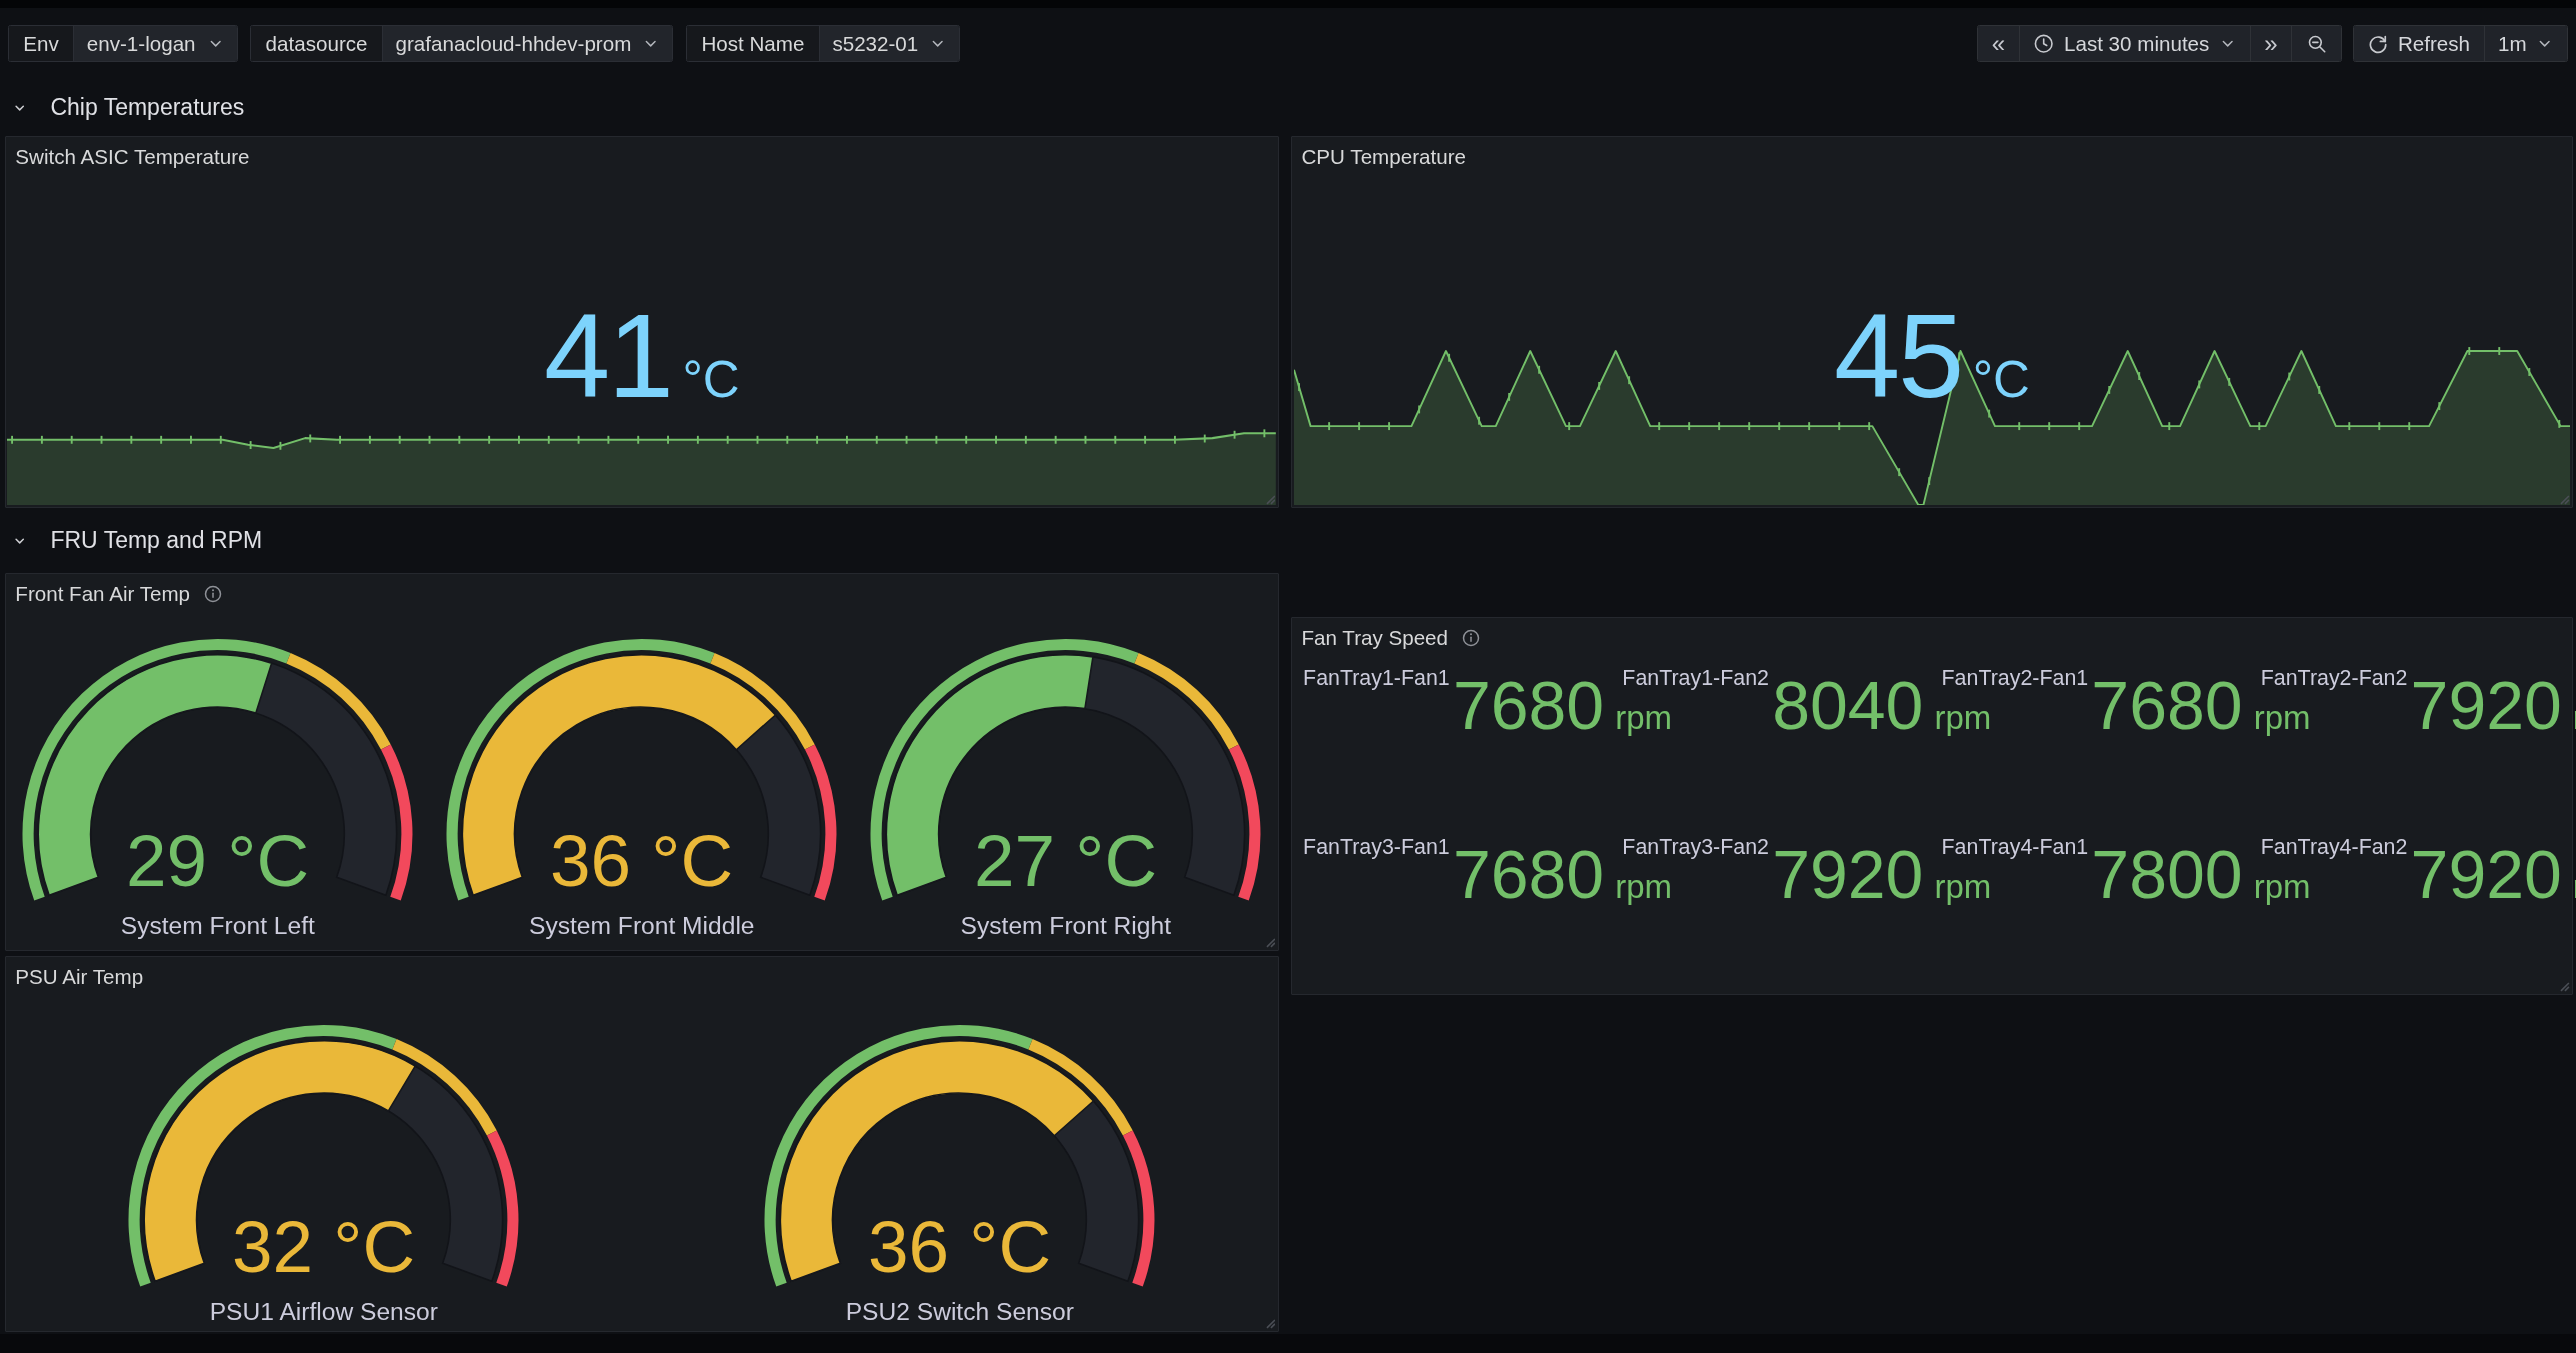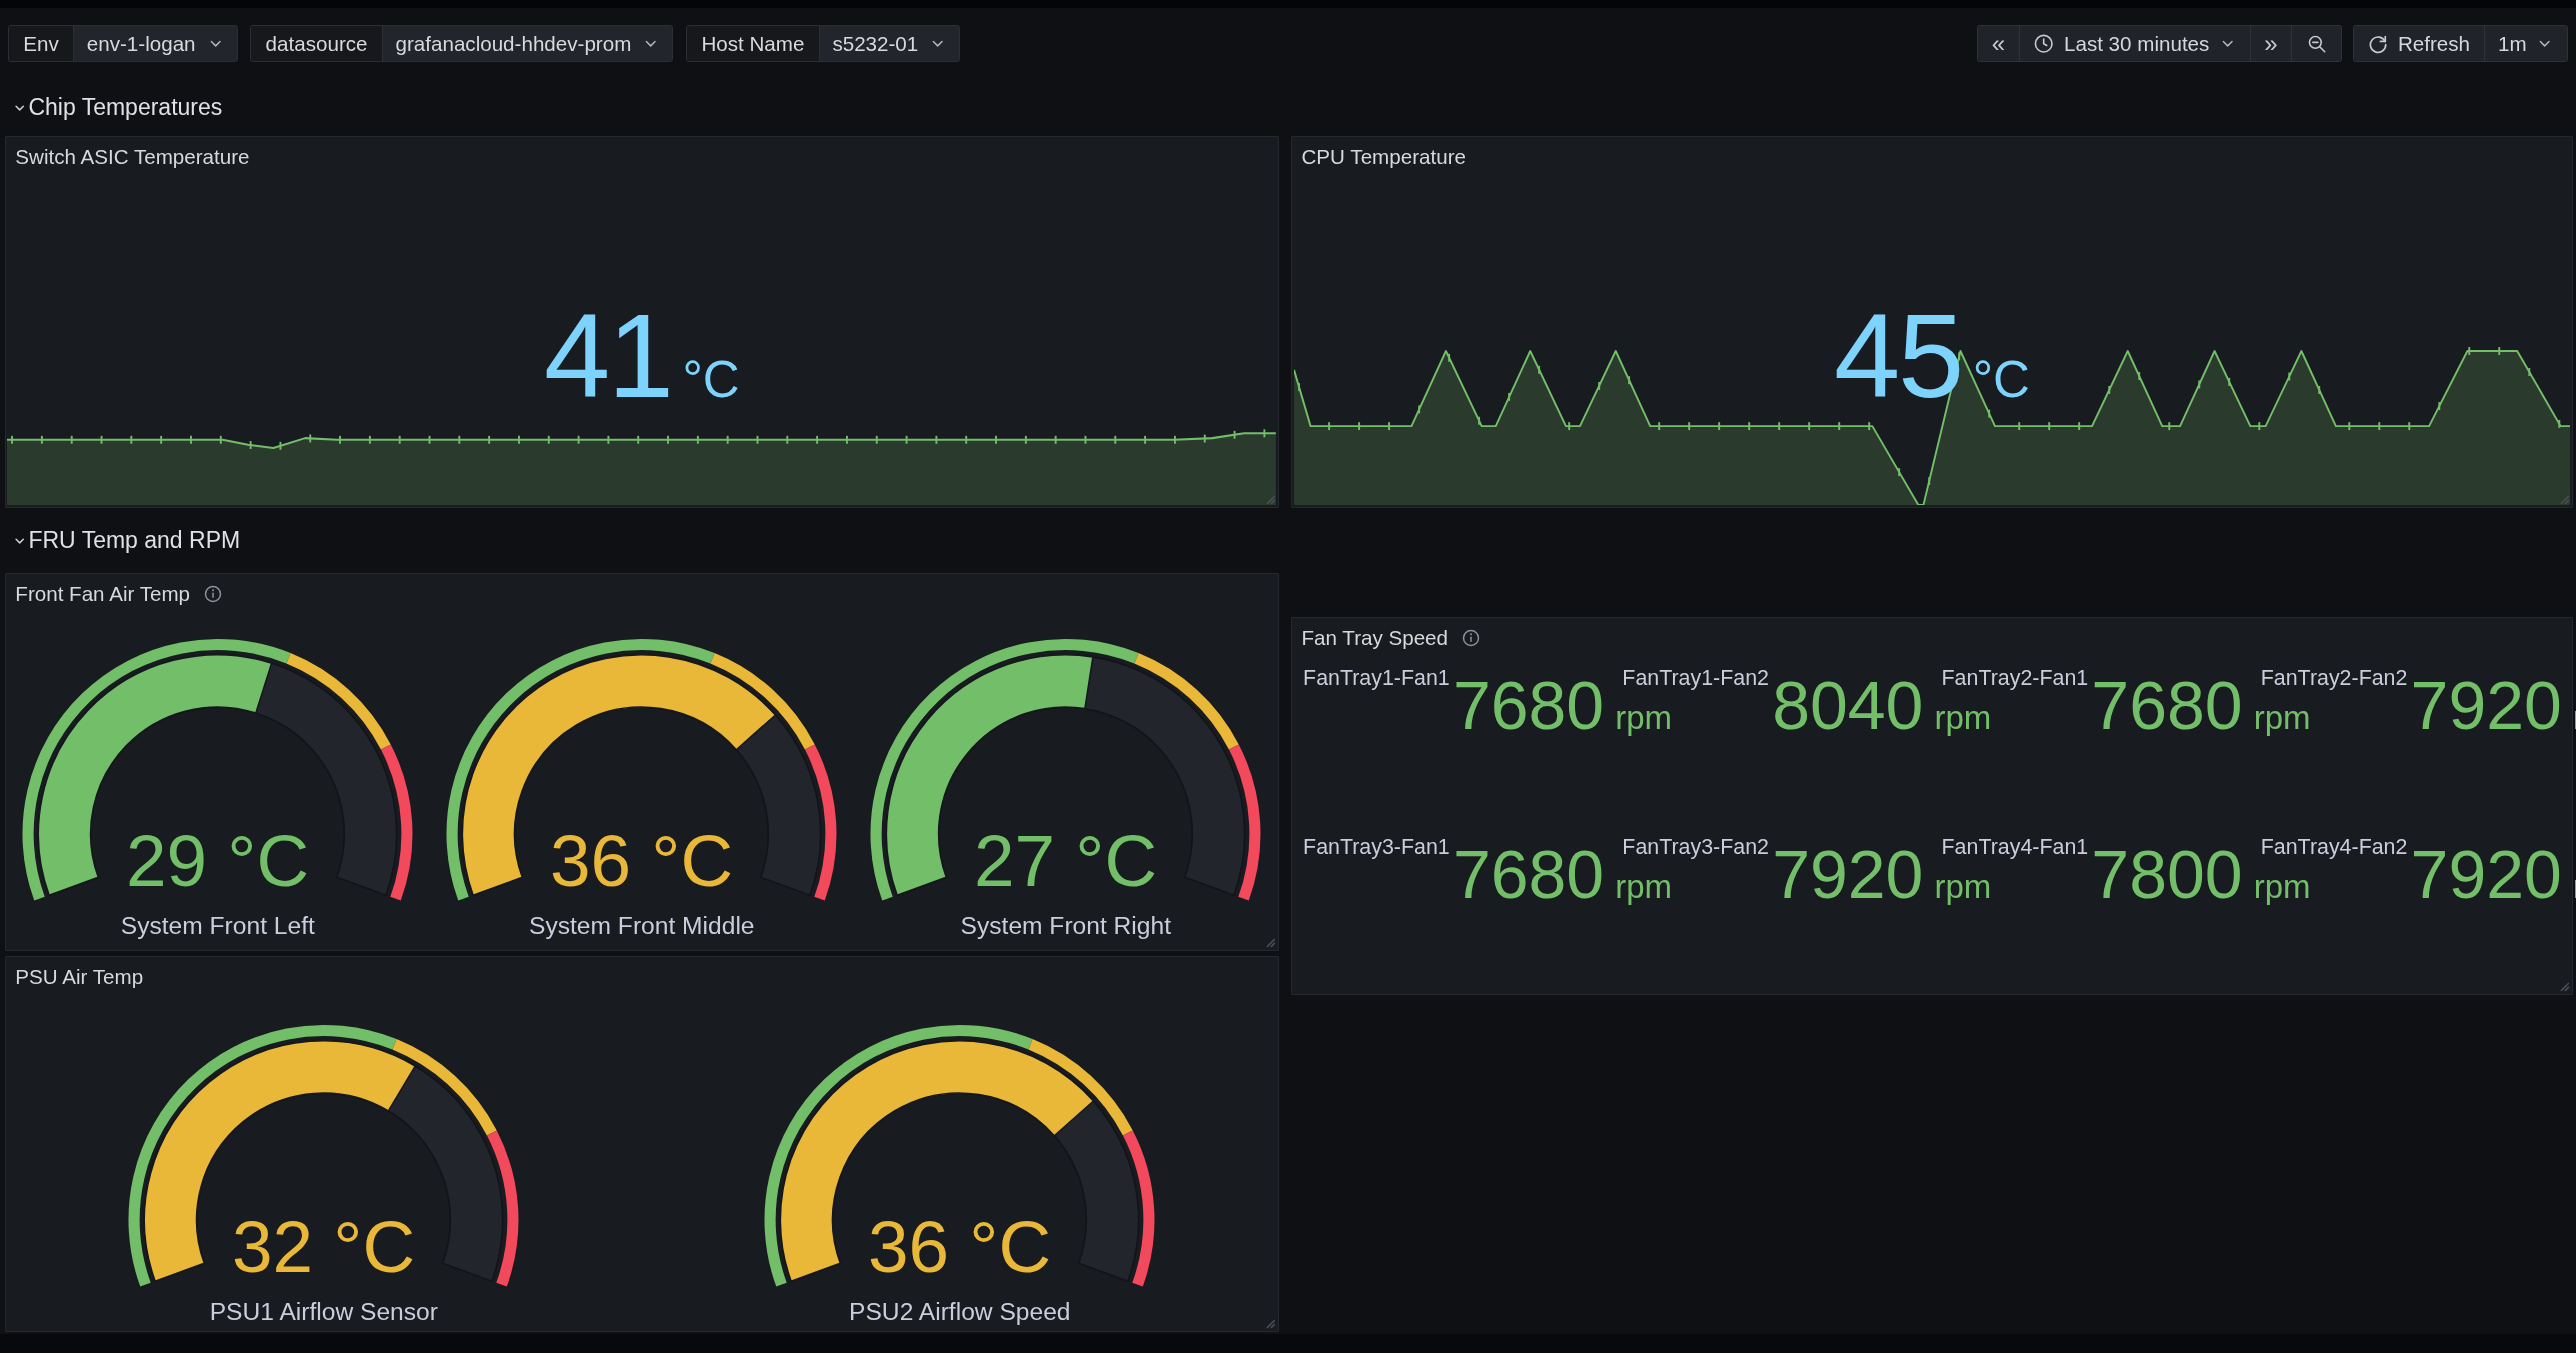--- a/index.html
+++ b/index.html
@@ -15,21 +15,21 @@
   .pill-label{background:#16181c;color:#d8d9da;font-size:20.6px;display:flex;align-items:center;padding:0 14.3px;}
   .pill-value{background:#22252b;color:#d8d9da;font-size:20.6px;display:flex;align-items:center;gap:11px;padding:0 12.7px;border-left:0.8px solid #2b2e35;}
   .toolbar-right{display:flex;gap:11px;}
   .tgroup{display:flex;border:0.8px solid #2f3237;border-radius:2.4px;overflow:hidden;}
   .tbtn{background:#202329;display:flex;align-items:center;gap:9.5px;padding:0 13.5px;color:#d5d7db;font-size:20.6px;border:none;border-left:0.8px solid #2f3237;cursor:pointer;font-family:inherit;}
   .tbtn:first-child{border-left:none;}
   .guill{font-size:24px;color:#c8cad0;line-height:1;}
   .icon{display:block;}
 
   
-  .section{position:absolute;display:flex;align-items:center;gap:0;color:#e0e1e6;font-size:23px;font-weight:500;cursor:pointer;}
+  .section{position:absolute;display:flex;align-items:center;gap:22px;color:#e0e1e6;font-size:23px;font-weight:500;cursor:pointer;}
   #section-1{left:11px;top:94px;}
   #section-2{left:11px;top:527px;}
 
   
   .panel{position:absolute;background:#181b1f;border:0.8px solid #25282e;border-radius:1px;}
   #panel-asic{left:4.8px;top:136px;width:1272px;height:370px;}
   #panel-cpu{left:1291px;top:136px;width:1280px;height:370px;}
   #panel-front-fan{left:4.8px;top:573px;width:1272px;height:376px;}
   #panel-fan-tray{left:1291px;top:573px;width:1280px;height:376px;margin-top:44px;}
   #panel-psu{left:4.8px;top:956px;width:1272px;height:374px;}
@@ -443,20 +443,20 @@
       </div>
       <div class="gauge-cell">
         <svg class="gauge" viewBox="0 0 500 352">
           <path d="M 18.8 340.1 A 246 246 0 0 1 342.2 27.9 L 336.9 40.9 A 232 232 0 0 0 32.0 335.3 Z" fill="#73BF69"></path>
           <path d="M 342.2 27.9 A 246 246 0 0 1 468.6 143.2 L 456.2 149.6 A 232 232 0 0 0 336.9 40.9 Z" fill="#EAB839"></path>
           <path d="M 468.6 143.2 A 246 246 0 0 1 481.2 340.1 L 468.0 335.3 A 232 232 0 0 0 456.2 149.6 Z" fill="#F2495C"></path>
           <path d="M 37.6 333.3 A 226 226 0 1 1 462.4 333.3 L 400.4 310.7 A 160 160 0 1 0 99.6 310.7 Z" fill="#22252c" stroke="#121419" stroke-width="2"></path>
           <path d="M 37.6 333.3 A 226 226 0 0 1 419.0 106.0 L 369.6 149.8 A 160 160 0 0 0 99.6 310.7 Z" fill="#EAB839" stroke="#16181d" stroke-width="2"></path>
           <text x="250" y="322" text-anchor="middle" font-size="92" font-weight="500" fill="#EAB839">36 °C</text>
         </svg>
-        <div class="gauge-label">PSU2 Airflow Speed</div>
+        <div class="gauge-label">PSU2 Switch Sensor</div>
       </div>
     </div>
   <svg class="resize" width="12.7" height="12.7" viewBox="0 0 16 16">
     <path d="M15 5L5 15M15 10l-5 5" stroke="#4a4e55" stroke-width="2" fill="none"></path>
   </svg>
 </div>
 
 
 </body></html>

